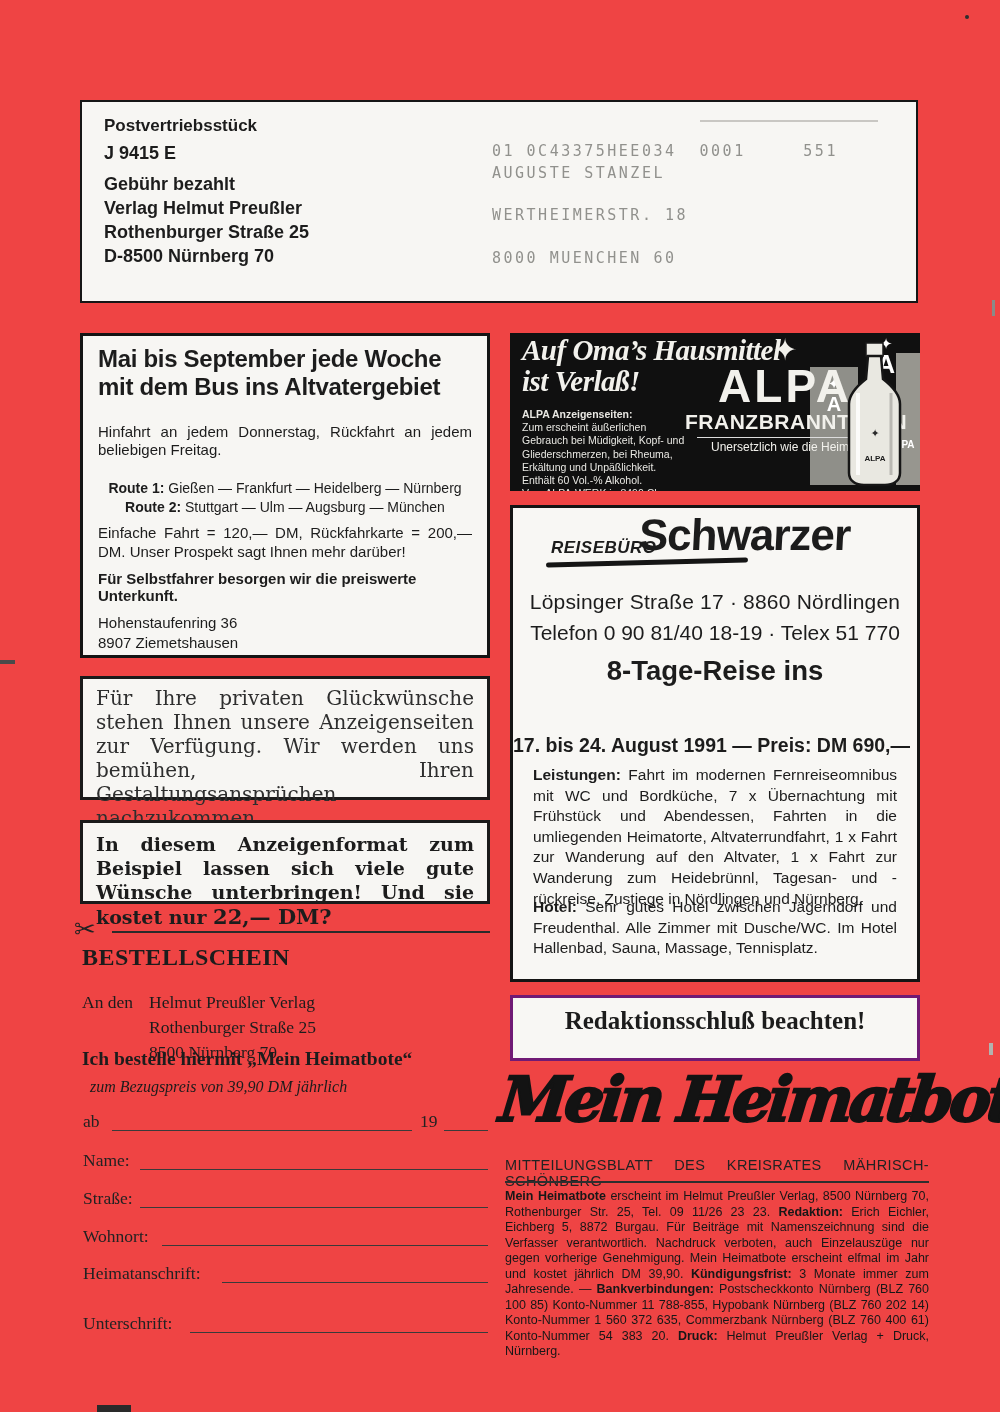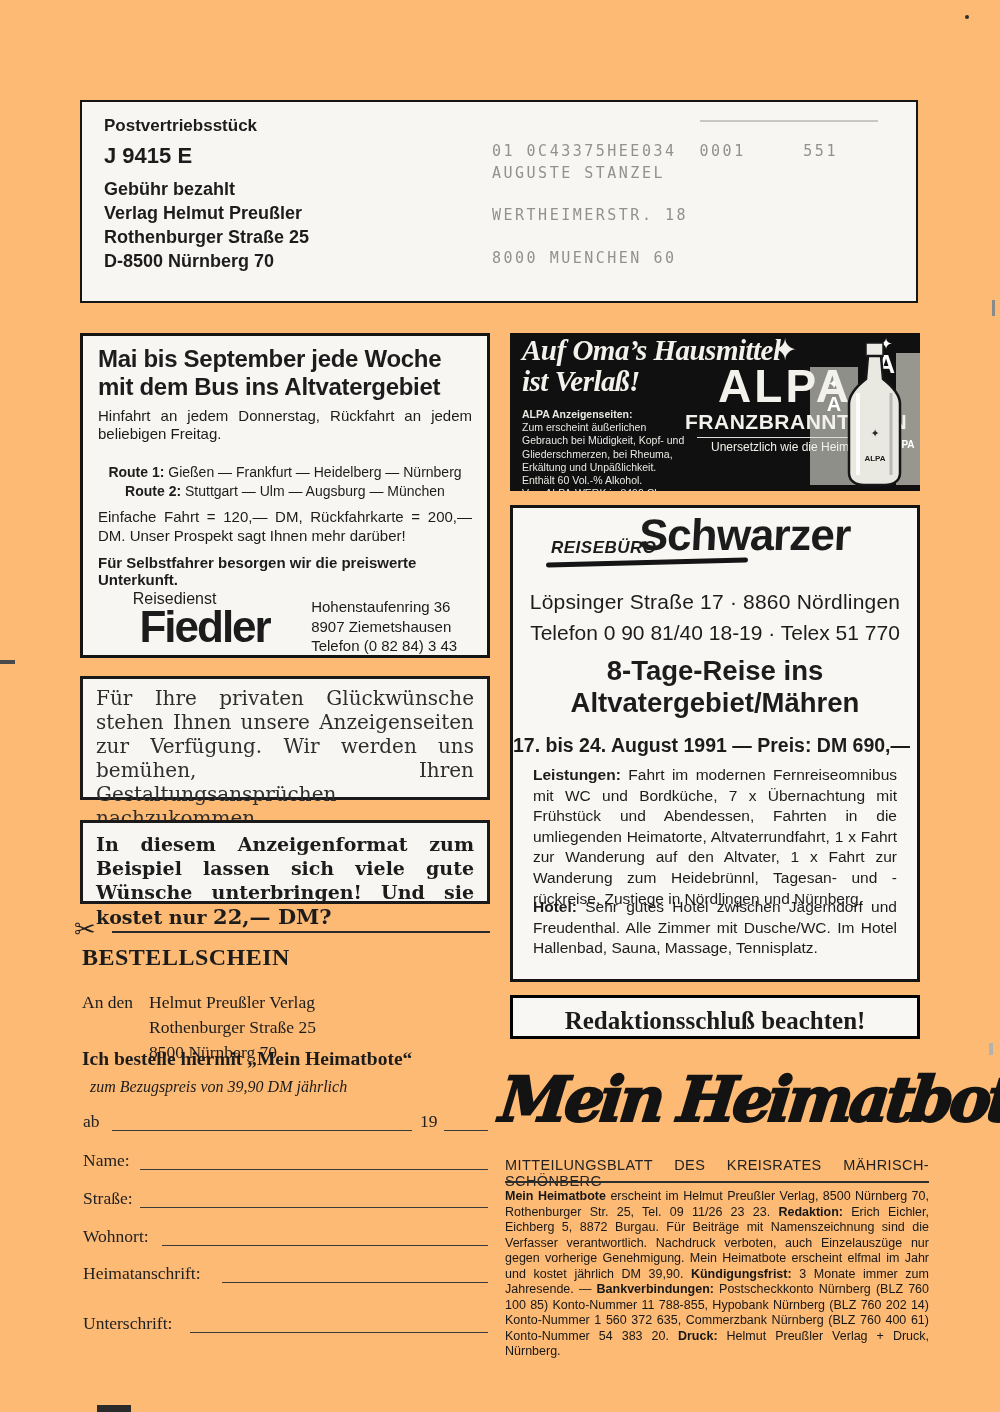--- a/index.html
+++ b/index.html
@@ -1,40 +1,40 @@
 <!DOCTYPE html>
 <html lang="de"><head>
 <meta charset="utf-8">
 <style>
   html,body{margin:0;padding:0;background:#e8e6e2;}
-  .page{position:relative;width:1000px;height:1412px;background:#fdba74;overflow:hidden;
+  .page{position:relative;width:1000px;height:1412px;background:#ef4444;overflow:hidden;
         font-family:"Liberation Sans",sans-serif;color:#1c1c1c;}
   .abs{position:absolute;}
   .b{font-weight:bold;}
   
   .dot-artifact{left:965px;top:15px;width:4px;height:4px;background:#2e2e2e;border-radius:50%;}
   .tick-r1{left:992px;top:300px;width:3px;height:16px;background:#8a8a88;}
   .tick-r2{left:989px;top:1043px;width:4px;height:12px;background:#b3b2af;}
   .dash-l{left:0;top:660px;width:15px;height:4px;background:#4a4a4a;}
   .mark-b{left:97px;top:1405px;width:34px;height:7px;background:#2a2a2a;}
   
   .mail-box{left:80px;top:100px;width:838px;height:203px;border:2px solid #161616;background:#f7f6f3;box-sizing:border-box;}
   .sender{position:absolute;left:22px;top:14px;}
   .sender-l1{font-size:17px;font-weight:bold;}
-  .sender-code{font-size:22px;font-weight:bold;margin:7px 0 9px;}
+  .sender-code{font-size:18px;font-weight:bold;margin:7px 0 9px;}
   .sender-line{font-size:18px;font-weight:bold;line-height:1.33;}
   .faint-line{position:absolute;left:618px;top:18px;width:178px;height:2px;background:#c9c7c3;}
   .dm{position:absolute;left:410px;font-family:"DejaVu Sans Mono",monospace;font-size:15px;
       color:#91918d;letter-spacing:2.5px;white-space:pre;}
   .dm1{top:40px;} .dm2{top:62px;} .dm3{top:104px;} .dm4{top:147px;}
   
   .bus-box{left:80px;top:333px;width:410px;height:325px;border:3px solid #141414;background:#f7f6f3;
            box-sizing:border-box;padding:9px 15px;overflow:hidden;}
   .bus-title{font-size:24px;font-weight:bold;line-height:1.16;letter-spacing:-0.3px;}
-  .bus-intro{font-size:15px;margin-top:6px;text-align:justify;line-height:1.25;}
+  .bus-intro{font-size:15px;margin-top:22px;text-align:justify;line-height:1.25;}
   .bus-routes{font-size:14px;margin-top:19px;text-align:center;line-height:1.35;}
   .bus-fares{font-size:15px;margin-top:7px;text-align:justify;line-height:1.25;}
   .bus-bold{font-size:15px;font-weight:bold;margin-top:9px;}
   .fied-row{display:flex;margin-top:2px;}
   .fied-left{flex:0 0 57%;text-align:center;}
   .fied-sub{font-size:16px;margin-left:-60px;}
   .fied-name{font-size:44px;font-weight:800;letter-spacing:-2px;line-height:0.95;margin-top:-2px;}
   .fied-right{flex:1;font-size:15px;line-height:1.3;padding-top:7px;text-align:left;}
   
   .greet-box{left:80px;top:676px;width:410px;height:124px;border:3px solid #1a1a1a;background:#f7f6f3;
@@ -79,21 +79,21 @@
   .sch-underline{position:absolute;left:33px;top:52px;width:202px;height:5px;background:#151515;border-radius:3px;transform:rotate(-1.5deg);}
   .sch-name{position:absolute;left:126px;top:2px;font-size:44px;font-weight:900;letter-spacing:-1px;transform:skewX(-3deg);}
   .sch-addr{position:absolute;left:0;top:82px;width:100%;text-align:center;font-size:21px;letter-spacing:0.2px;}
   .sch-phone{position:absolute;left:0;top:113px;width:100%;text-align:center;font-size:21px;}
   .sch-t1{position:absolute;left:0;top:147px;width:100%;text-align:center;font-size:27.5px;font-weight:800;}
   .sch-t2{position:absolute;left:0;top:179px;width:100%;text-align:center;font-size:27.5px;font-weight:800;}
   .sch-date{position:absolute;left:0;top:226px;width:100%;text-align:left;font-size:19.5px;font-weight:bold;}
   .sch-para{position:absolute;left:20px;width:364px;font-size:15.5px;text-align:justify;line-height:1.33;}
   .sch-leist{top:257px;} .sch-hotel{top:389px;}
   
-  .red-box{left:510px;top:995px;width:410px;height:44px;border:3px solid #000000;box-sizing:border-box;
+  .red-box{left:510px;top:995px;width:410px;height:66px;border:3px solid #701a75;box-sizing:border-box;
            text-align:center;font-family:"Liberation Serif",serif;font-size:25px;font-weight:bold;line-height:46px;background:#f8f7f4;}
   .mh-logo{left:500px;top:1052px;width:435px;height:100px;font-family:"DejaVu Serif",serif;font-style:italic;
            font-weight:bold;font-size:62px;color:#131313;letter-spacing:-4px;white-space:nowrap;
            transform:skewX(-6deg);-webkit-text-stroke:2.2px #131313;line-height:95px;}
   .mh-sub{left:505px;top:1157px;width:424px;font-size:14.5px;letter-spacing:0.4px;color:#222;
           text-align:justify;text-align-last:justify;}
   .mh-rule{left:505px;top:1181px;width:424px;height:2px;background:#2e2e2e;}
   .imprint{left:505px;top:1189px;width:424px;font-size:12.5px;line-height:1.24;text-align:justify;color:#171717;}
 </style>
 </head>
@@ -129,24 +129,20 @@
       <div>mit dem Bus ins Altvatergebiet</div>
     </div>
     <div class="bus-intro">Hinfahrt an jedem Donnerstag, Rückfahrt an jedem beliebigen Freitag.</div>
     <div class="bus-routes">
       <div><span class="b">Route 1:</span><span> Gießen — Frankfurt — Heidelberg — Nürnberg</span></div>
       <div><span class="b">Route 2:</span><span> Stuttgart — Ulm — Augsburg — München</span></div>
     </div>
     <div class="bus-fares">Einfache Fahrt = 120,— DM, Rückfahrkarte = 200,— DM. Unser Prospekt sagt Ihnen mehr darüber!</div>
     <div class="bus-bold">Für Selbstfahrer besorgen wir die preiswerte Unterkunft.</div>
     <div class="fied-row">
-      <div class="fied-left">
-        <div class="fied-sub">Reisedienst</div>
-        <div class="fied-name">Fiedler</div>
-      </div>
       <div class="fied-right">
         <div>Hohenstaufenring 36</div>
         <div>8907 Ziemetshausen</div>
         <div>Telefon (0 82 84) 3 43</div>
       </div>
     </div>
 
   </div>
 
   <div class="abs greet-box">Für Ihre privaten Glückwünsche stehen Ihnen unsere Anzeigenseiten zur Verfügung. Wir werden uns bemühen, Ihren Gestaltungsansprüchen nachzukommen</div>
@@ -232,21 +228,20 @@
     </svg>
   </div>
 
   <div class="abs sch-box">
     <div class="sch-underline"></div>
     <div class="sch-reise">REISEBÜRO</div>
     <div class="sch-name">Schwarzer</div>
     <div class="sch-addr">Löpsinger Straße 17 · 8860 Nördlingen</div>
     <div class="sch-phone">Telefon 0 90 81/40 18-19 · Telex 51 770</div>
     <div class="sch-t1">8-Tage-Reise ins</div>
-    <div class="sch-t2">Altvatergebiet/Mähren</div>
     <div class="sch-date">17. bis 24. August 1991 — Preis: DM 690,—</div>
     <div class="sch-para sch-leist"><span class="b">Leistungen:</span><span> Fahrt im modernen Fernreiseomnibus mit WC und Bordküche, 7 x Übernachtung mit Frühstück und Abendessen, Fahrten in die umliegenden Heimatorte, Altvaterrundfahrt, 1 x Fahrt zur Wanderung auf den Altvater, 1 x Fahrt zur Wanderung zum Heidebrünnl, Tagesan- und -rückreise, Zustiege in Nördlingen und Nürnberg.</span></div>
     <div class="sch-para sch-hotel"><span class="b">Hotel:</span><span> Sehr gutes Hotel zwischen Jägerndorf und Freudenthal. Alle Zimmer mit Dusche/WC. Im Hotel Hallenbad, Sauna, Massage, Tennisplatz.</span></div>
   </div>
 
   <div class="abs red-box">Redaktionsschluß beachten!</div>
   <div class="abs mh-logo">Mein Heimatbote</div>
   <div class="abs mh-sub">MITTEILUNGSBLATT DES KREISRATES MÄHRISCH-SCHÖNBERG</div>
   <div class="abs mh-rule"></div>
   <div class="abs imprint"><span class="b">Mein Heimatbote</span><span> erscheint im Helmut Preußler Verlag, 8500 Nürnberg 70, Rothenburger Str. 25, Tel. 09 11/26 23 23. </span><span class="b">Redaktion:</span><span> Erich Eichler, Eichberg 5, 8872 Burgau. Für Beiträge mit Namenszeichnung sind die Verfasser verantwortlich. Nachdruck verboten, auch Einzelauszüge nur gegen vorherige Genehmigung. Mein Heimatbote erscheint elfmal im Jahr und kostet jährlich DM 39,90. </span><span class="b">Kündigungsfrist:</span><span> 3 Monate immer zum Jahresende. — </span><span class="b">Bankverbindungen:</span><span> Postscheckkonto Nürnberg (BLZ 760 100 85) Konto-Nummer 11 788-855, Hypobank Nürnberg (BLZ 760 202 14) Konto-Nummer 1 560 372 635, Commerzbank Nürnberg (BLZ 760 400 61) Konto-Nummer 54 383 20. </span><span class="b">Druck:</span><span> Helmut Preußler Verlag + Druck, Nürnberg.</span></div>

